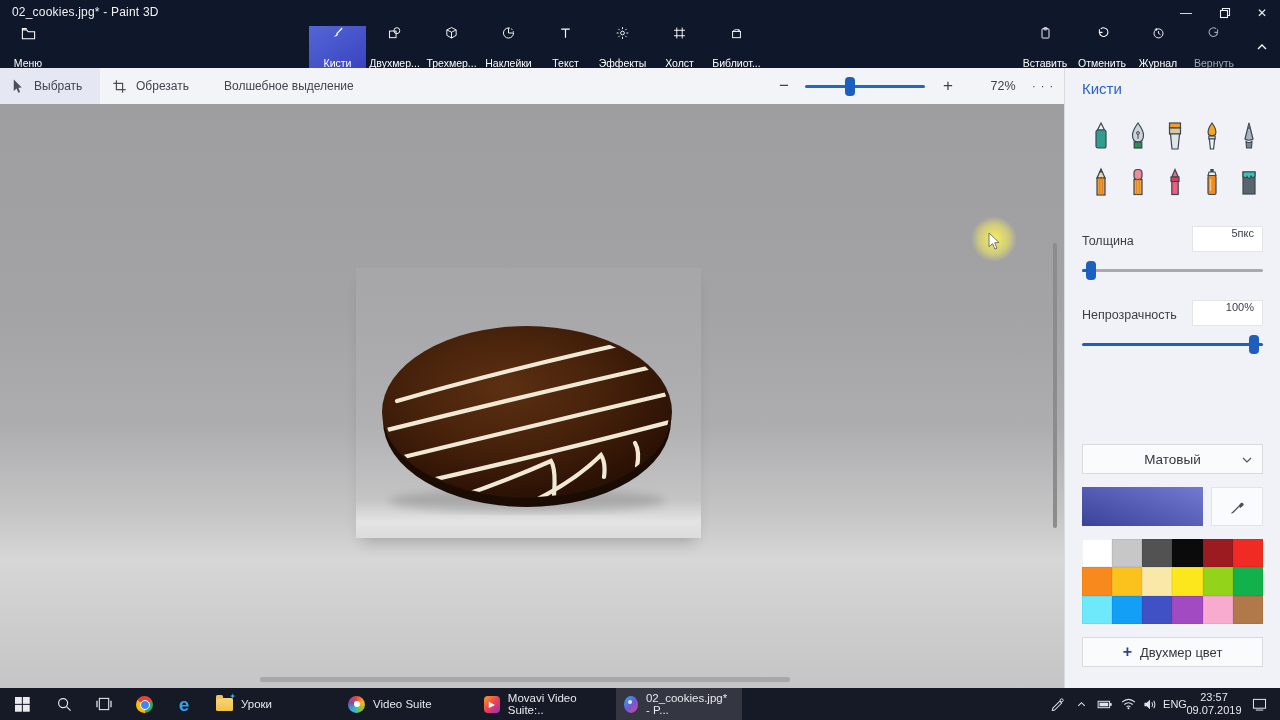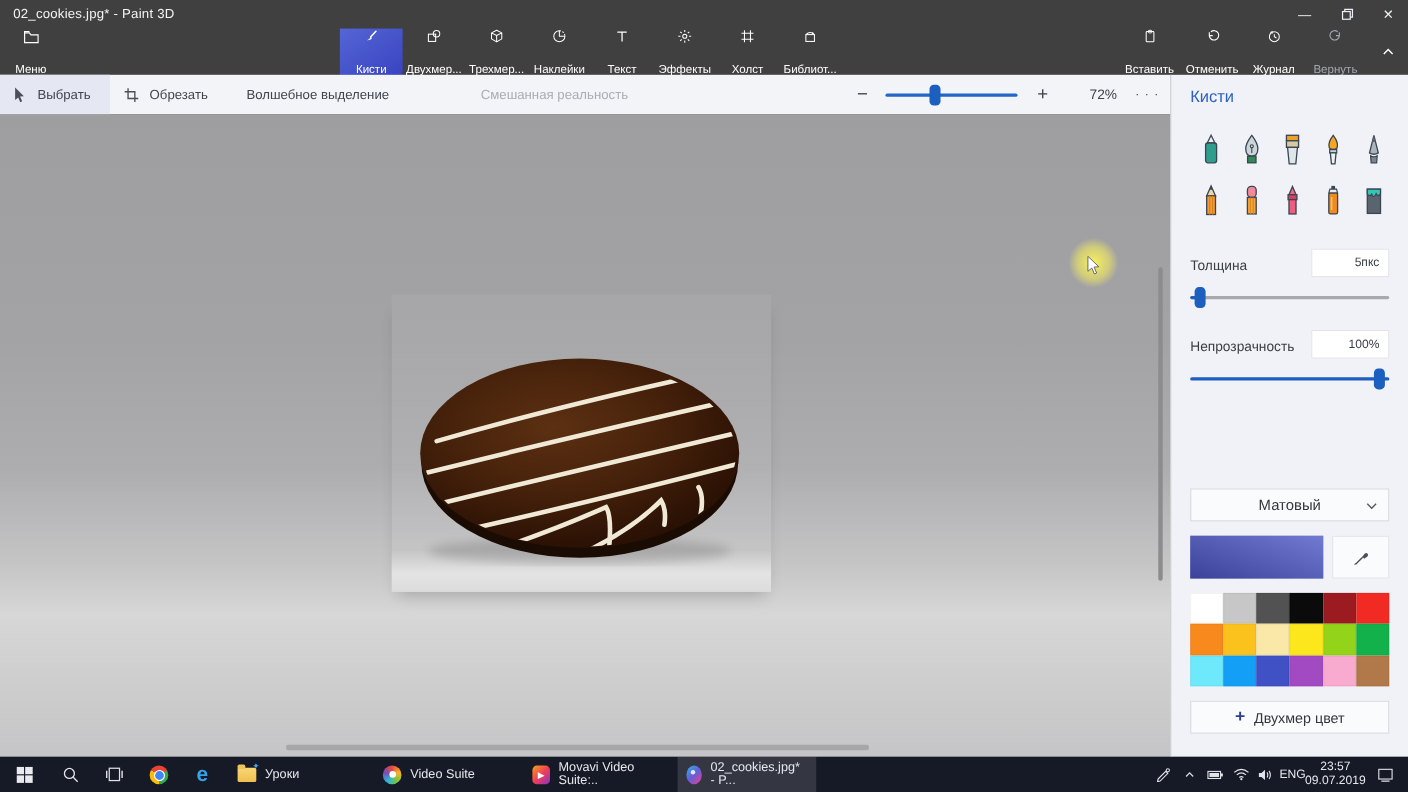--- a/index.html
+++ b/index.html
@@ -1,19 +1,19 @@
 <!DOCTYPE html>
 <html><head>
 <meta charset="utf-8">
 <style>
   * { margin:0; padding:0; box-sizing:border-box; }
   html,body { width:1280px; height:720px; overflow:hidden; font-family:"Liberation Sans", sans-serif; }
 
   
-  #app { position:relative; width:1280px; height:720px; background:#404040; }
+  #app { position:relative; width:1280px; height:720px; background:#0f172a; }
   #titlebar { position:absolute; left:0; top:0; width:1280px; height:26px; color:#f3f3f5; }
   #title-text { position:absolute; left:12px; top:5px; font-size:12px; letter-spacing:.2px; }
   .wctl { position:absolute; top:0; width:42px; height:26px; display:flex; align-items:center; justify-content:center; color:#eceff3; font-size:12px; }
 
   #ribbon { position:absolute; left:0; top:26px; width:1280px; height:42px; }
   .rbtn { position:absolute; top:0; height:42px; display:flex; flex-direction:column; align-items:center; justify-content:center; gap:18px; color:#fff; }
   .rbtn .lbl { font-size:10.5px; line-height:10px; }
   .tab { width:57px; }
   .tab.sel { background:linear-gradient(145deg,#5466d6 0%,#3a43c0 100%); }
   .rbtn.disabled { color:#a3a7b0; }
@@ -37,21 +37,21 @@
   #cursor-glow { position:absolute; left:971px; top:112px; width:46px; height:46px;
     background:radial-gradient(circle, rgba(252,244,88,.95) 0%, rgba(252,244,88,.5) 45%, rgba(252,244,88,0) 70%); }
   #cursor-arrow { position:absolute; left:988px; top:128px; }
 
   
   #panel { position:absolute; left:1064px; top:68px; width:216px; height:620px; background:#f1f2f7; border-left:1px solid #dadbe0; }
   #panel-title { position:absolute; left:17px; top:12px; font-size:15px; color:#2d61c6; }
   .brush { position:absolute; width:30px; height:32px; display:flex; align-items:flex-end; justify-content:center; }
   .pl-label { position:absolute; font-size:12.5px; color:#3a3e45; }
   .pl-input { position:absolute; width:71px; height:26px; background:#fff; border:1px solid #e3e4e8; border-radius:0;
-    font-size:11px; color:#3a3e45; display:flex; align-items:center; justify-content:flex-end; padding-right:8px; }
+    font-size:11px; color:#3a3e45; display:flex; align-items:flex-start; justify-content:flex-end; padding-right:8px; }
   .track { position:absolute; height:2.5px; border-radius:2px; background:#a9a9ab; }
   .track .fill { position:absolute; left:0; top:0; height:2.5px; border-radius:2px; background:#1d5fbf; }
   .thumb { position:absolute; width:10px; height:19px; border-radius:4px; background:#1d5fbf; }
   #material-dd { position:absolute; left:17px; top:376px; width:181px; height:30px; background:#fafbfd; border:1px solid #d9dade;
     display:flex; align-items:center; justify-content:center; font-size:13.5px; color:#33373d; }
   #material-dd svg { position:absolute; right:10px; top:12px; }
   #current-color { position:absolute; left:17px; top:419px; width:121px; height:39px; }
   #current-color::after { content:""; position:absolute; inset:0; background:linear-gradient(200deg,rgba(255,255,255,.22) 0%,rgba(0,0,0,.22) 100%); }
   #eyedropper-btn { position:absolute; left:146px; top:419px; width:52px; height:39px; background:#fafbfd; border:1px solid #e3e4e8;
     display:flex; align-items:center; justify-content:center; }
@@ -234,27 +234,20 @@
         </svg>
       <span>Обрезать</span>
     </div>
     <div class="tool" style="left:205px;width:158px">
       <svg width="16" height="15" viewBox="0 0 18 17">
           <rect x="1.5" y="2.5" width="11" height="11" fill="none" stroke="#4a4f58" stroke-width="1.2" stroke-dasharray="2.2 1.6"></rect>
           <path d="M8 13 L15.5 5.5" stroke="#4a4f58" stroke-width="1.6"></path>
           <path d="M14.5 3.5 l.6 1.4 l1.4 .6 l-1.4 .6 l-.6 1.4 l-.6 -1.4 l-1.4 -.6 l1.4 -.6 z" fill="#4a4f58"></path>
         </svg>
       <span>Волшебное выделение</span>
-    </div>
-    <div class="tool disabled" style="left:418px;width:160px">
-      <svg width="16" height="15" viewBox="0 0 18 17">
-          <path d="M11 2 L15 4 V9 L11 11 L7 9 V4 Z" fill="none" stroke="#abb0b8" stroke-width="1.2"></path>
-          <path d="M2.5 12.5 Q9 16 15.5 12.5" fill="none" stroke="#abb0b8" stroke-width="1.2"></path>
-        </svg>
-      <span>Смешанная реальность</span>
     </div>
 
     <div class="zoomtxt" style="left:772px;width:24px;font-size:17px">
         <span>−</span>
       </div>
     <div class="track" style="left:805px;top:17px;width:120px;background:#2466c6">
       <div class="thumb" style="left:40px;top:-8px"></div>
     </div>
     <div class="zoomtxt" style="left:936px;width:24px;font-size:17px">
         <span>+</span>

